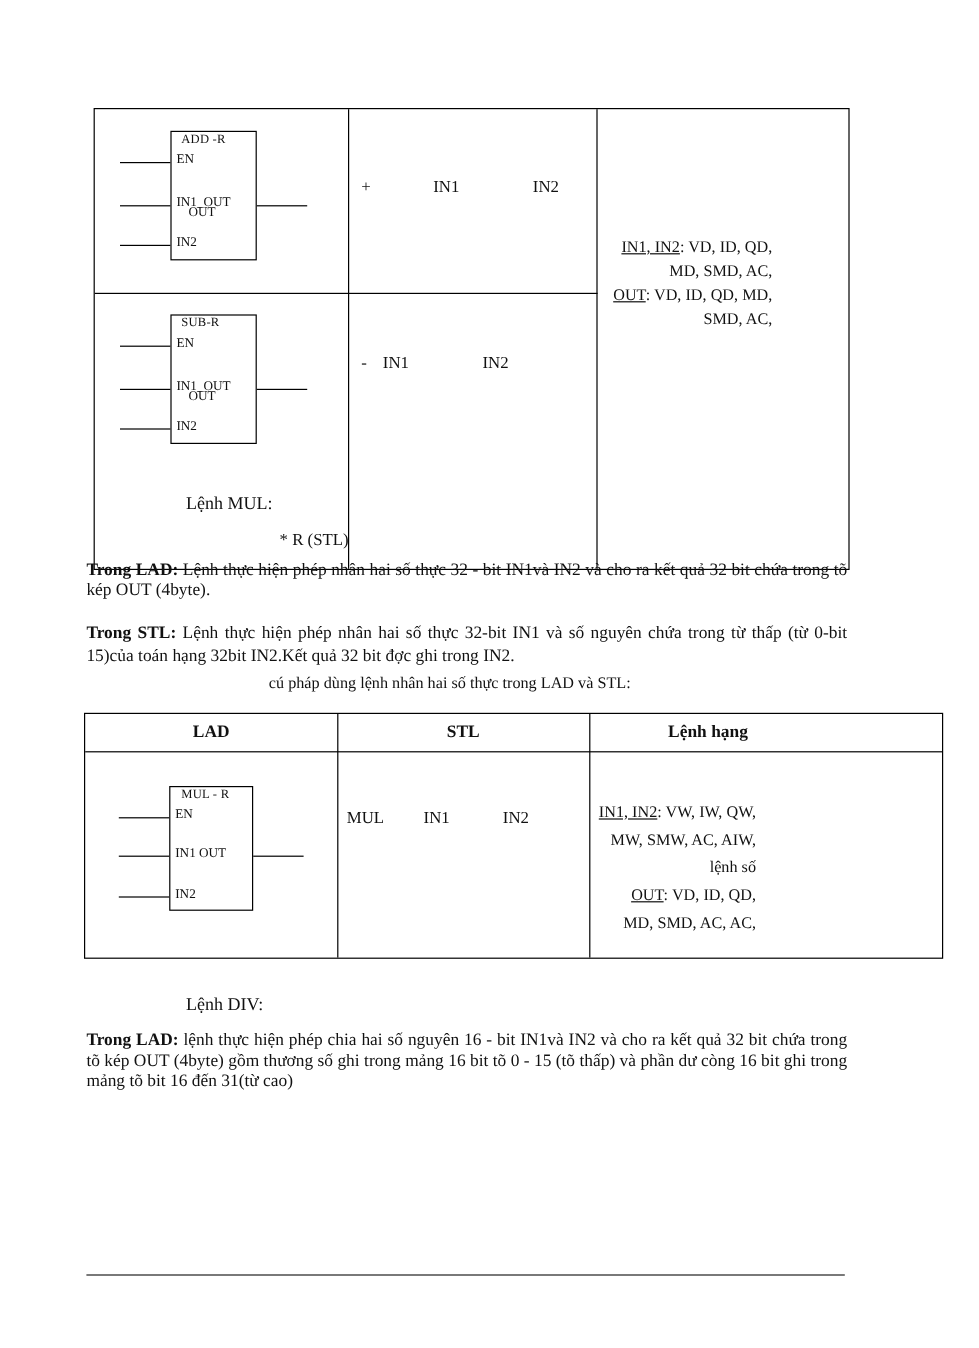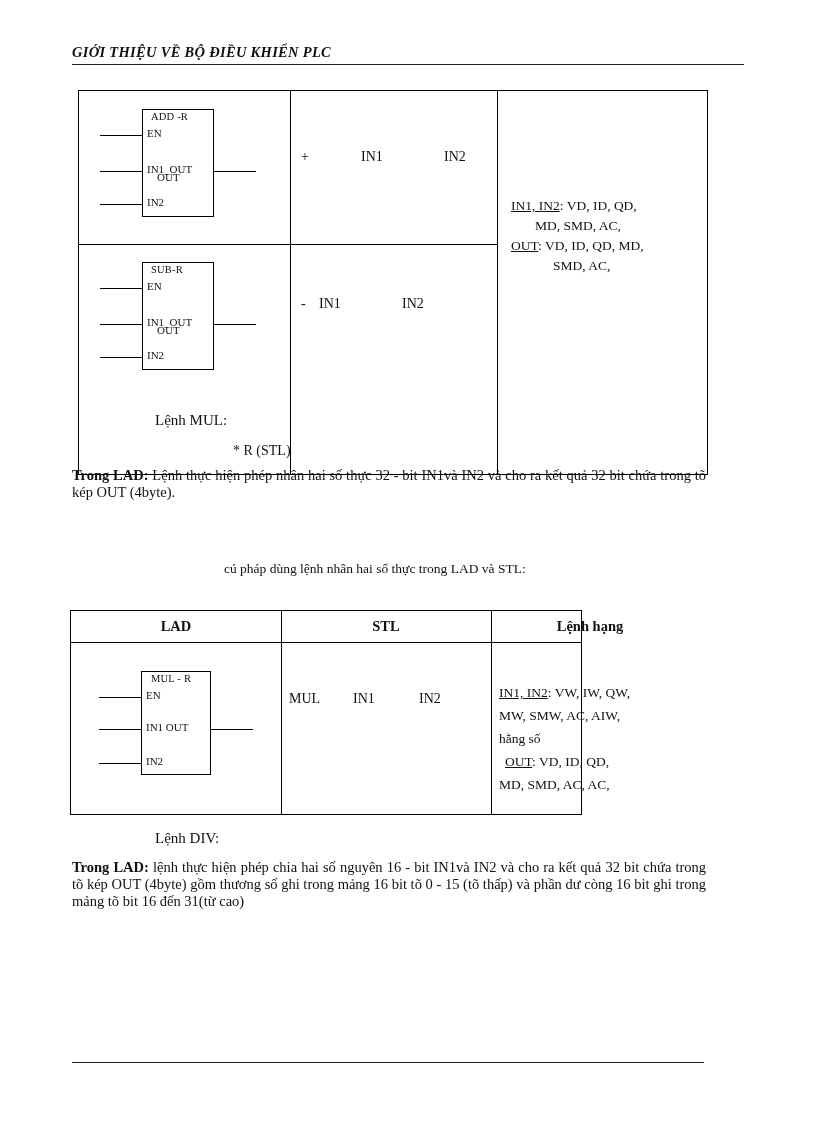--- a/index.html
+++ b/index.html
@@ -113,20 +113,21 @@
     font-size: 14px;
     white-space: nowrap;
   }
   
   .op-block {
     position: absolute;
     font-family: "Liberation Serif", serif;
     font-size: 13.5px;
     line-height: 20px;
     white-space: nowrap;
+    text-align: right;
   }
   .u { text-decoration: underline; }
   
   .para {
     position: absolute;
     font-family: "Liberation Serif", serif;
     font-size: 14.5px;
     line-height: 17px;
     color: #111;
     text-align: justify;
@@ -135,22 +136,22 @@
   .center-line {
     position: absolute;
     font-family: "Liberation Serif", serif;
     font-size: 14px;
     white-space: nowrap;
   }
   
   .tbl-mul {
     position: absolute;
     left: 70px;
-    top: 610px;
-    width: 512px;
+    top: 594px;
+    width: 716px;
     height: 205px;
     border: 1.5px solid #000;
     box-sizing: border-box;
   }
   .tbl-mul .head {
     position: absolute;
     left: 0; top: 0;
     width: 100%; height: 32px;
     border-bottom: 1.5px solid #000;
     box-sizing: border-box;
@@ -190,24 +191,20 @@
     text-align: center;
     font-family: "Liberation Serif", serif;
     font-size: 13px;
   }
 </style>
 </head>
 <body>
 
 <div class="page">
 
-  <div class="header">
-    <div class="header-title">GIỚI THIỆU VỀ BỘ ĐIỀU KHIỂN PLC</div>
-    <div class="header-rule"></div>
-  </div>
 
   <div class="tbl-top">
     <div class="col-lad"></div>
     <div class="col-stl"></div>
     <div class="col-op"></div>
     <div class="rowsplit"></div>
 
     <div class="ladder" style="left:0;top:0;width:212px;height:153px;">
       <div class="lad-box" style="left:63px;top:18px;width:72px;height:108px;"></div>
       <div class="lad-title" style="left:72px;top:20px;">ADD -R</div>
@@ -250,20 +247,23 @@
     </div>
   </div>
 
   <div class="center-line" style="left:155px;top:412px;font-size:15px;">Lệnh MUL:</div>
   <div class="center-line" style="left:233px;top:443px;">* R (STL)</div>
 
   <div class="para" style="left:72px;top:467px;width:634px;">
     <b>Trong LAD:</b><span> Lệnh thực hiện phép nhân hai số thực 32 - bit IN1và IN2 và cho ra kết quả 32 bit chứa trong tõ kép OUT (4byte).</span>
   </div>
 
+  <div class="para" style="left:72px;top:519px;width:634px;line-height:19px;">
+    <b>Trong STL:</b><span> Lệnh thực hiện phép  nhân hai số thực 32-bit IN1 và số nguyên chứa trong từ thấp (từ 0-bit 15)của toán hạng 32bit IN2.Kết quả 32 bit đợc  ghi trong IN2.</span>
+  </div>
 
   <div class="center-line" style="left:224px;top:561px;font-size:13.5px;">cú pháp dùng lệnh nhân hai số thực trong LAD và STL:</div>
 
   <div class="tbl-mul">
     <div class="head"></div>
     <div class="vline1"></div>
     <div class="vline2"></div>
 
     <div class="th" style="left:0;width:210px;">LAD</div>
     <div class="th" style="left:210px;width:210px;">STL</div>
@@ -281,21 +281,21 @@
       <div class="wire" style="left:140px;top:86px;width:42px;"></div>
     </div>
 
     <div class="stl-line" style="left:218px;top:80px;">MUL</div>
     <div class="stl-line" style="left:282px;top:80px;">IN1</div>
     <div class="stl-line" style="left:348px;top:80px;">IN2</div>
 
     <div class="op-block" style="left:428px;top:70px;line-height:23px;">
       <div><span class="u">IN1, IN2</span><span>: VW, IW, QW,</span></div>
       <div><span>MW, SMW, AC, AIW,</span></div>
-      <div><span>hằng số</span></div>
+      <div><span>lệnh số</span></div>
       <div style="padding-left:6px;"><span class="u">OUT</span><span>: VD, ID,  QD,</span></div>
       <div><span>MD, SMD, AC, AC,</span></div>
     </div>
   </div>
 
   <div class="center-line" style="left:155px;top:830px;font-size:15px;">Lệnh DIV:</div>
 
   <div class="para" style="left:72px;top:859px;width:634px;">
     <b>Trong LAD:</b><span> lệnh thực hiện phép chia hai số nguyên 16 - bit IN1và IN2 và cho ra kết quả 32 bit chứa trong tõ kép OUT (4byte) gồm thương số ghi trong mảng 16 bit tõ 0 - 15 (tõ thấp) và phần dư còng 16 bit ghi trong mảng tõ bit 16 đến 31(từ cao)</span>
   </div>

